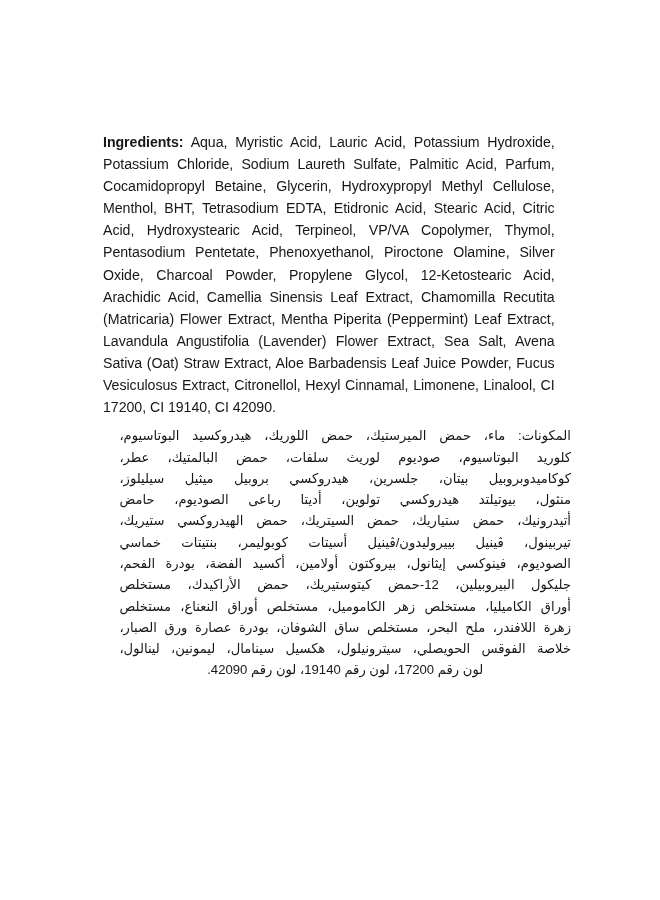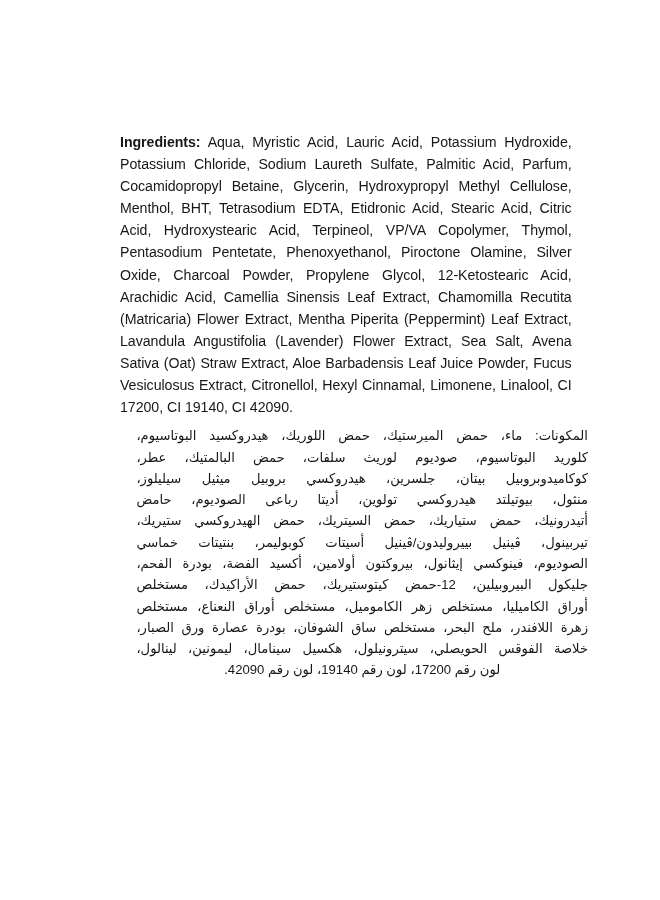--- a/index.html
+++ b/index.html
@@ -17,21 +17,21 @@
   }
   .label-sheet {
     position: relative;
     width: 660px;
     height: 900px;
     background: #ffffff;
     box-sizing: border-box;
   }
   .content-block {
     position: absolute;
-    left: 120px;
+    left: 103px;
     top: 131px;
     width: 452px;
   }
   
   .ingredients-en {
     direction: ltr;
     text-align: justify;
     text-align-last: left;
     font-size: 14.7px;
     line-height: 22.1px;

